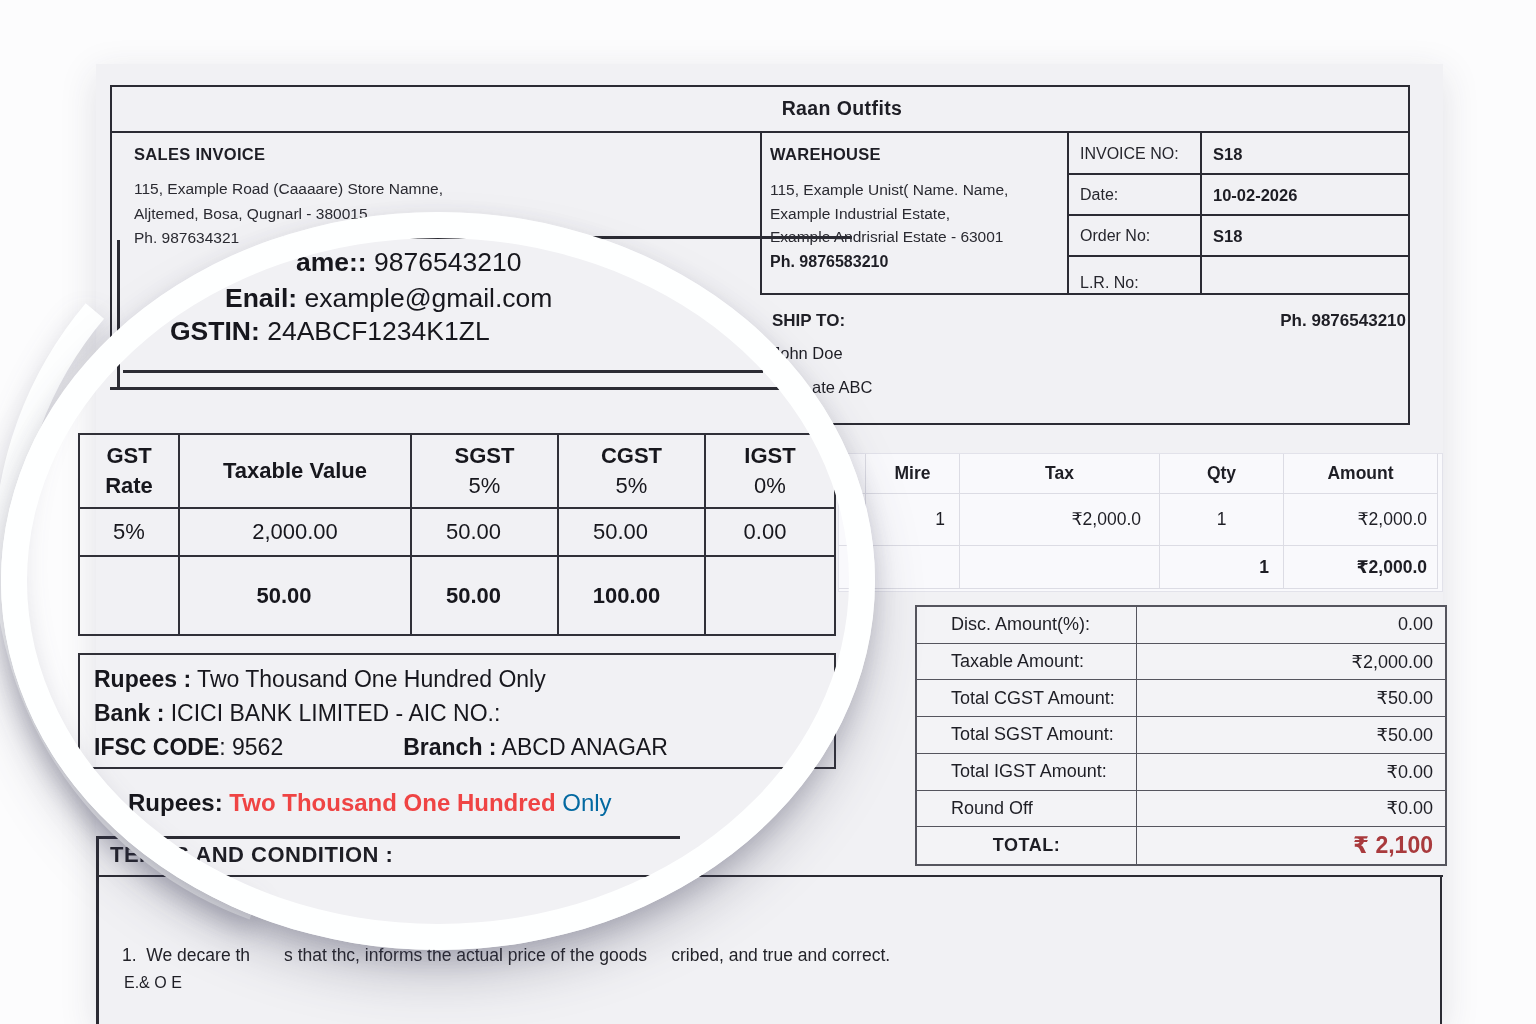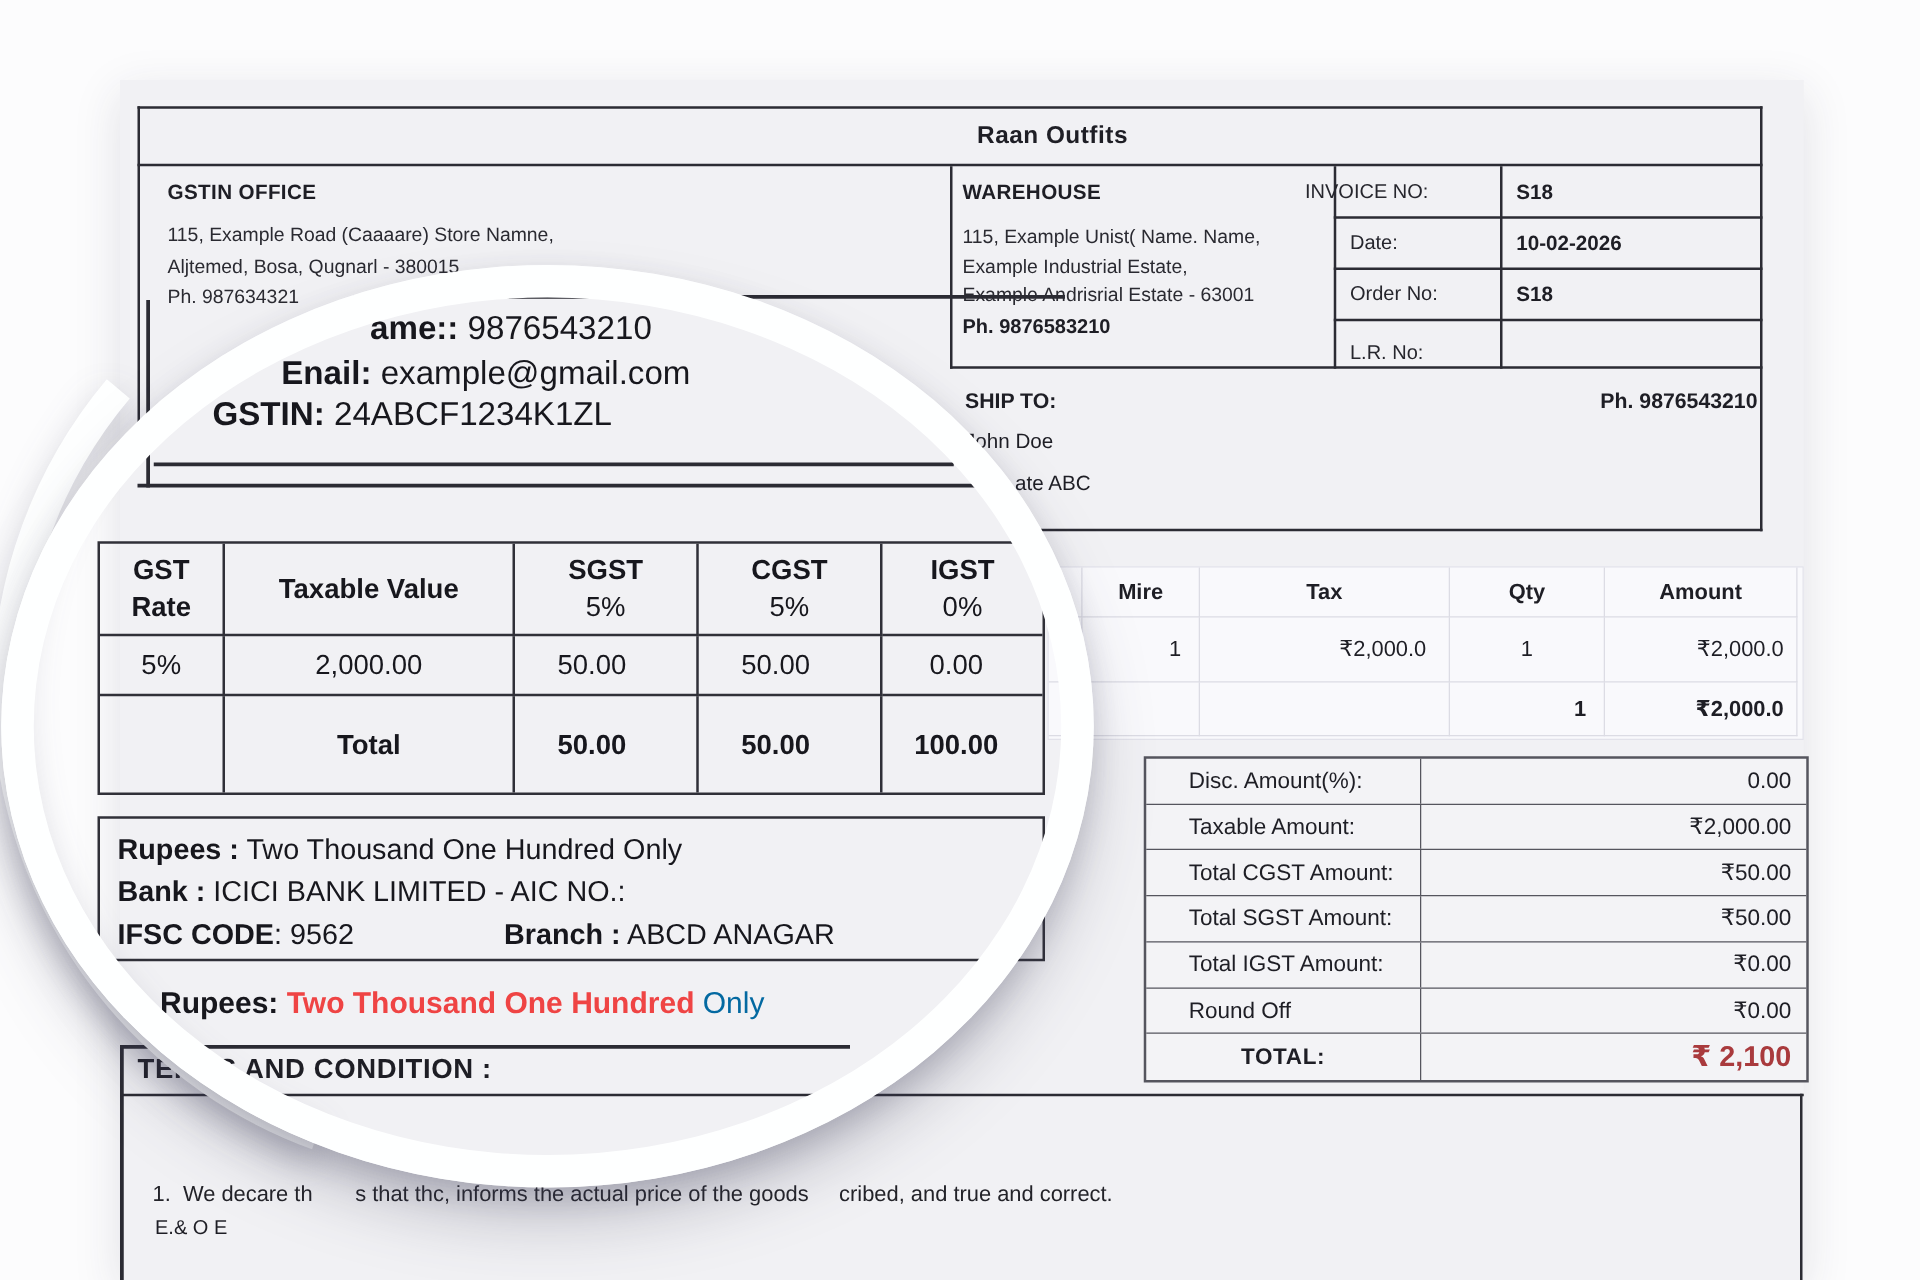--- a/index.html
+++ b/index.html
@@ -85,38 +85,38 @@
 <div class="abs sheet"></div>
 
 <div class="ln" style="left:110px;top:85px;width:1300px;height:2px;"></div>
 <div class="ln" style="left:1408px;top:85px;width:2px;height:340px;"></div>
 <div class="ln" style="left:110px;top:85px;width:2px;height:255px;"></div>
 <div class="ln" style="left:832px;top:423px;width:578px;height:2px;"></div>
 <div class="ln" style="left:110px;top:131px;width:1300px;height:2px;"></div>
 
 <div class="abs title" style="left:110px;top:97px;width:1464px;text-align:center;">Raan Outfits</div>
 
-<div class="abs head" style="left:134px;top:145px;">GSTIN OFFICE</div>
+<div class="abs head" style="left:134px;top:145px;">SALES INVOICE</div>
 <div class="abs t15" style="left:134px;top:177px;">115, Example Road (Caaaare) Store Namne,</div>
 <div class="abs t15" style="left:134px;top:202px;">Aljtemed, Bosa, Qugnarl - 380015</div>
 <div class="abs t15" style="left:134px;top:226px;">Ph. 987634321</div>
 
 <div class="ln" style="left:760px;top:133px;width:2px;height:162px;"></div>
 <div class="abs head" style="left:770px;top:145px;">WAREHOUSE</div>
 <div class="abs t15" style="left:770px;top:178px;">115, Example Unist( Name. Name,</div>
 <div class="abs t15" style="left:770px;top:202px;">Example Industrial Estate,</div>
 <div class="abs t15" style="left:770px;top:225px;">Example Andrisrial Estate - 63001</div>
 <div class="abs t16 b" style="left:770px;top:253px;">Ph. 9876583210</div>
 
 <div class="ln" style="left:1067px;top:133px;width:2px;height:162px;"></div>
 <div class="ln" style="left:1200px;top:133px;width:2px;height:162px;"></div>
 <div class="ln" style="left:1067px;top:173px;width:343px;height:2px;"></div>
 <div class="ln" style="left:1067px;top:214px;width:343px;height:2px;"></div>
 <div class="ln" style="left:1067px;top:255px;width:343px;height:2px;"></div>
-<div class="abs meta-label" style="left:1044px;top:145px;">INVOICE NO:</div>
+<div class="abs meta-label" style="left:1080px;top:145px;">INVOICE NO:</div>
 <div class="abs meta-val" style="left:1213px;top:145px;">S18</div>
 <div class="abs meta-label" style="left:1080px;top:186px;">Date:</div>
 <div class="abs meta-val" style="left:1213px;top:186px;">10-02-2026</div>
 <div class="abs meta-label" style="left:1080px;top:227px;">Order No:</div>
 <div class="abs meta-val" style="left:1213px;top:227px;">S18</div>
 <div class="abs meta-label" style="left:1080px;top:274px;">L.R. No:</div>
 <div class="abs meta-val" style="left:1213px;top:266px;"></div>
 
 <div class="ln" style="left:760px;top:293px;width:650px;height:2px;"></div>
 <div class="abs t17 b" style="left:772px;top:311px;">SHIP TO:</div>
@@ -215,21 +215,20 @@
       <span>0%</span>
     </div>
 
   <div>5%</div>
   <div>2,000.00</div>
   <div class="gr">50.00</div>
   <div class="gr">50.00</div>
   <div class="gr" style="padding-right:10px;">0.00</div>
 
   <div></div>
-  <div class="b">Total</div>
   <div class="gr b">50.00</div>
   <div class="gr b">50.00</div>
   <div class="gr b" style="padding-right:10px;">100.00</div>
 </div>
 
 <div class="abs bank">
   <div><span class="b">Rupees :</span><span> Two Thousand One Hundred Only</span></div>
   <div><span class="b">Bank :</span><span> ICICI BANK LIMITED - AIC NO.:</span></div>
   <div><span class="b">IFSC CODE</span><span>: 9562</span><span style="display:inline-block;width:120px;"></span><span class="b">Branch :</span><span> ABCD ANAGAR</span></div>
 </div>

